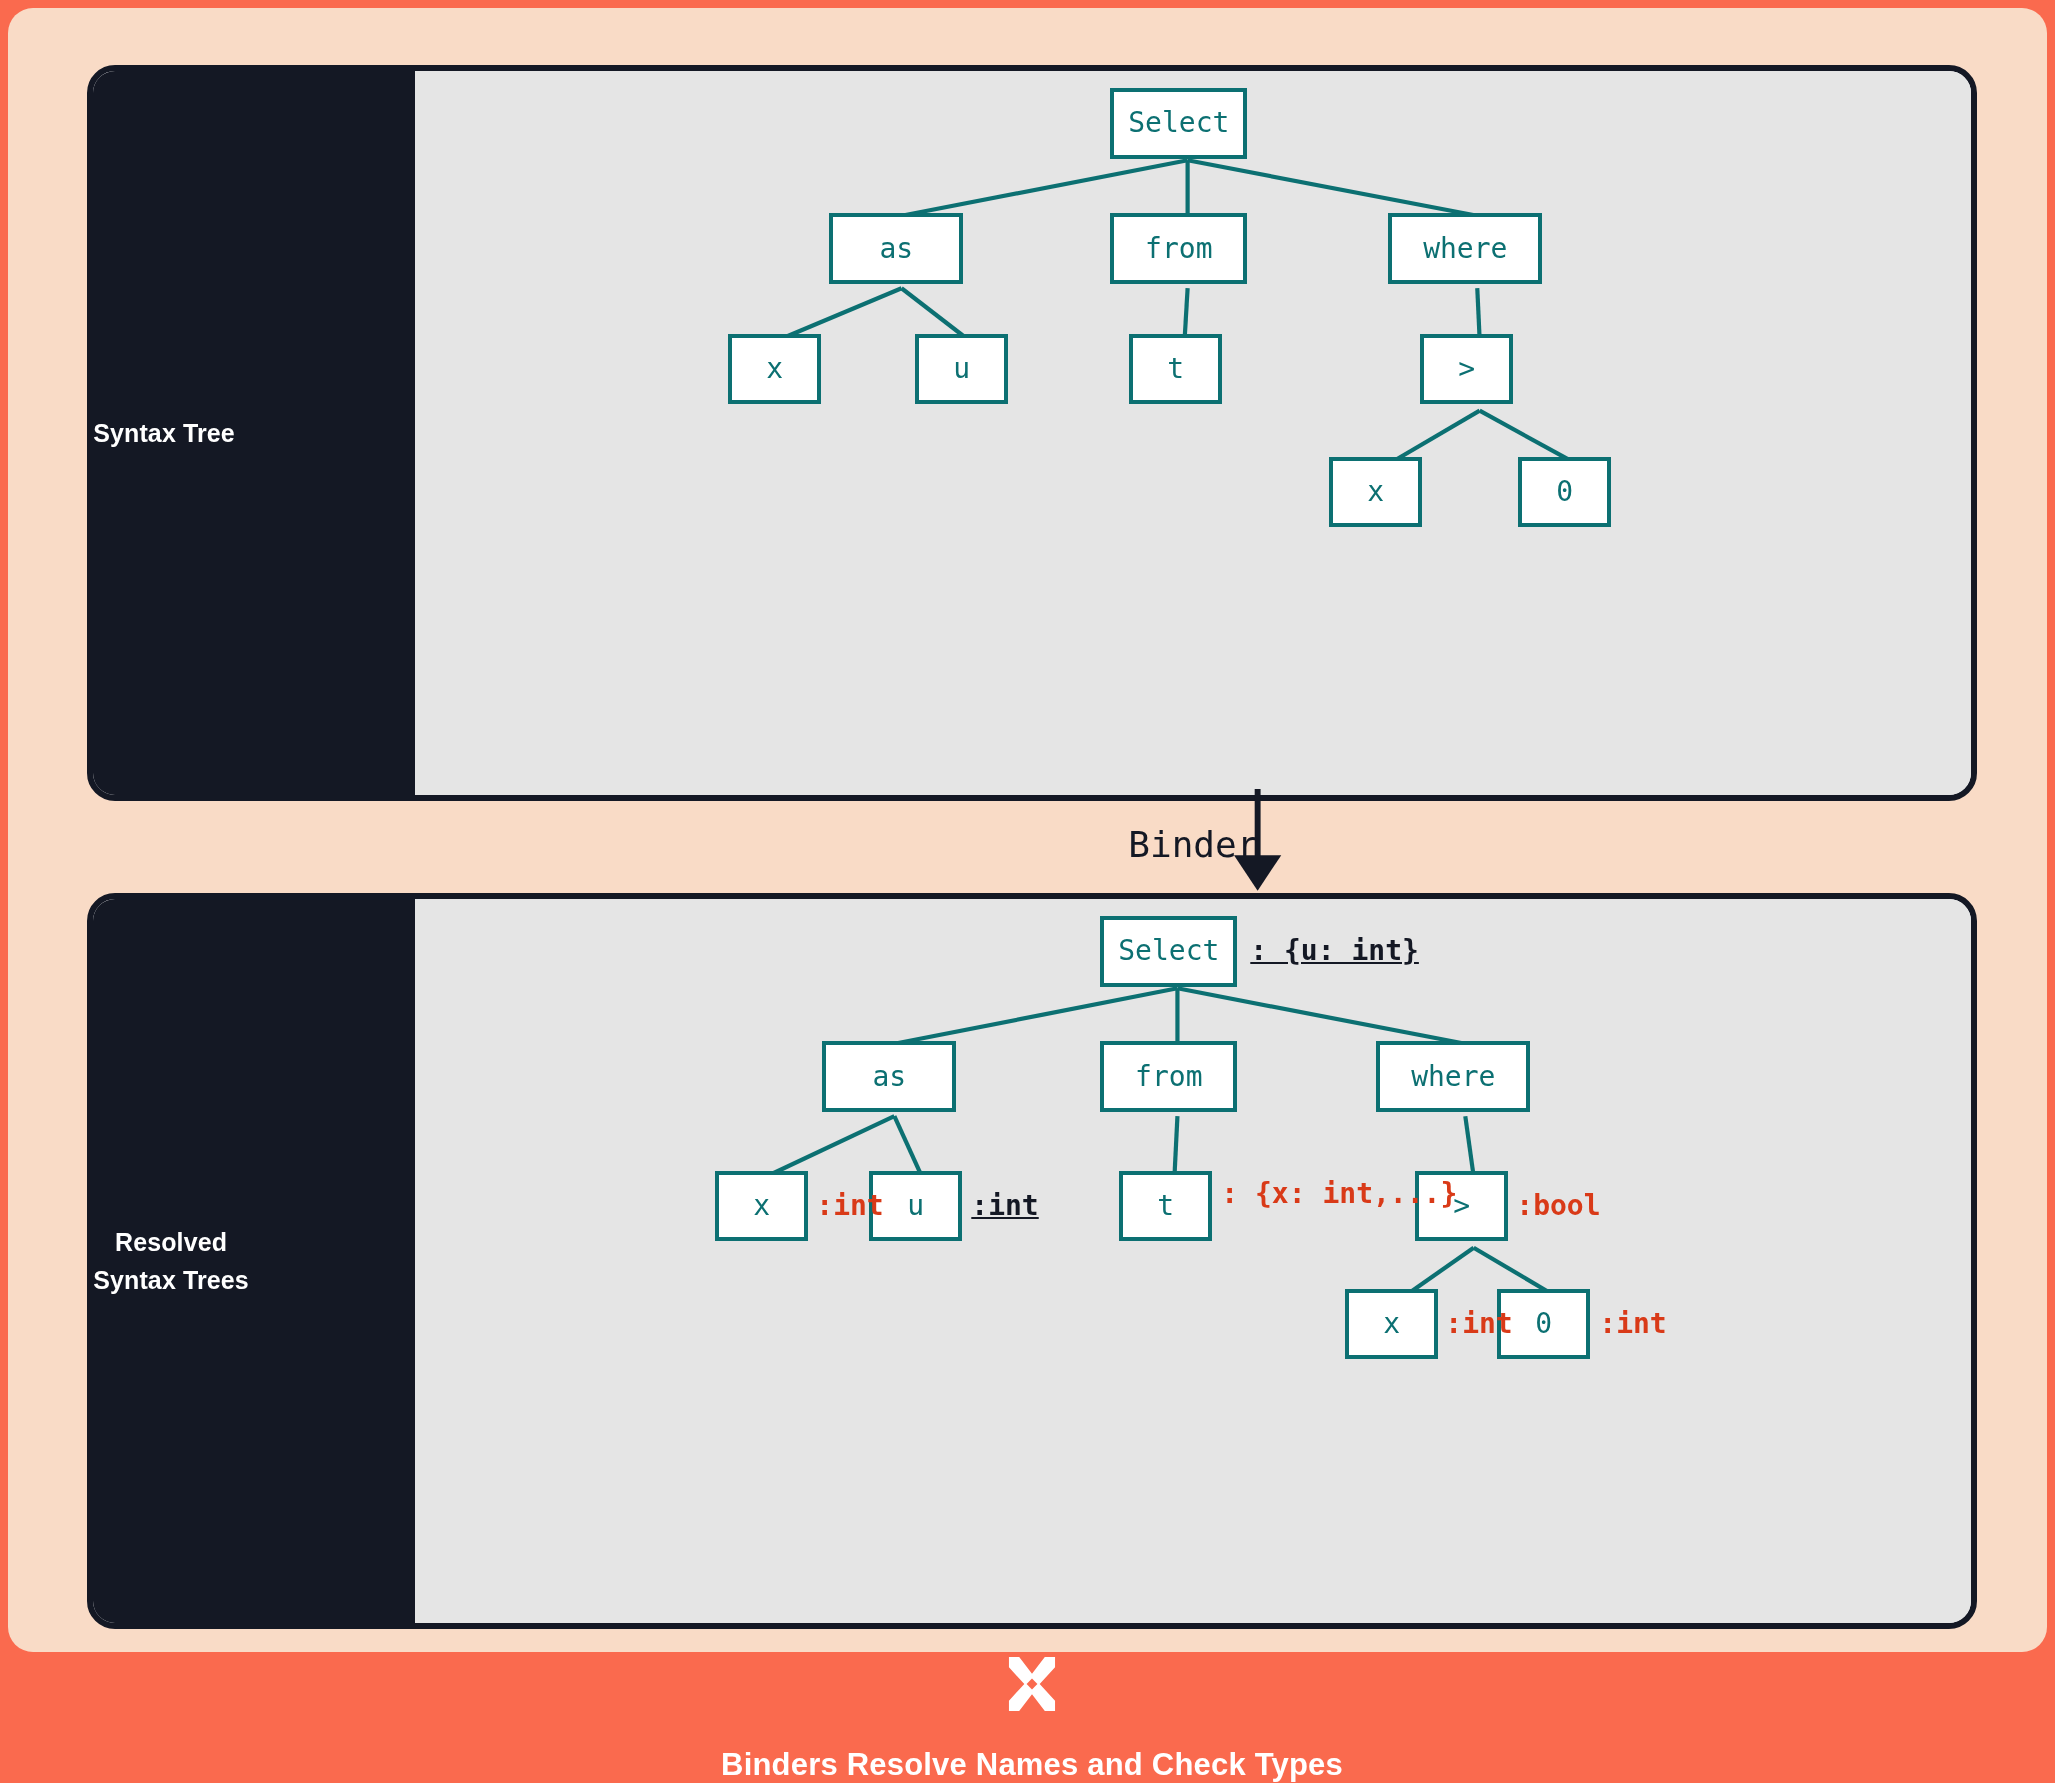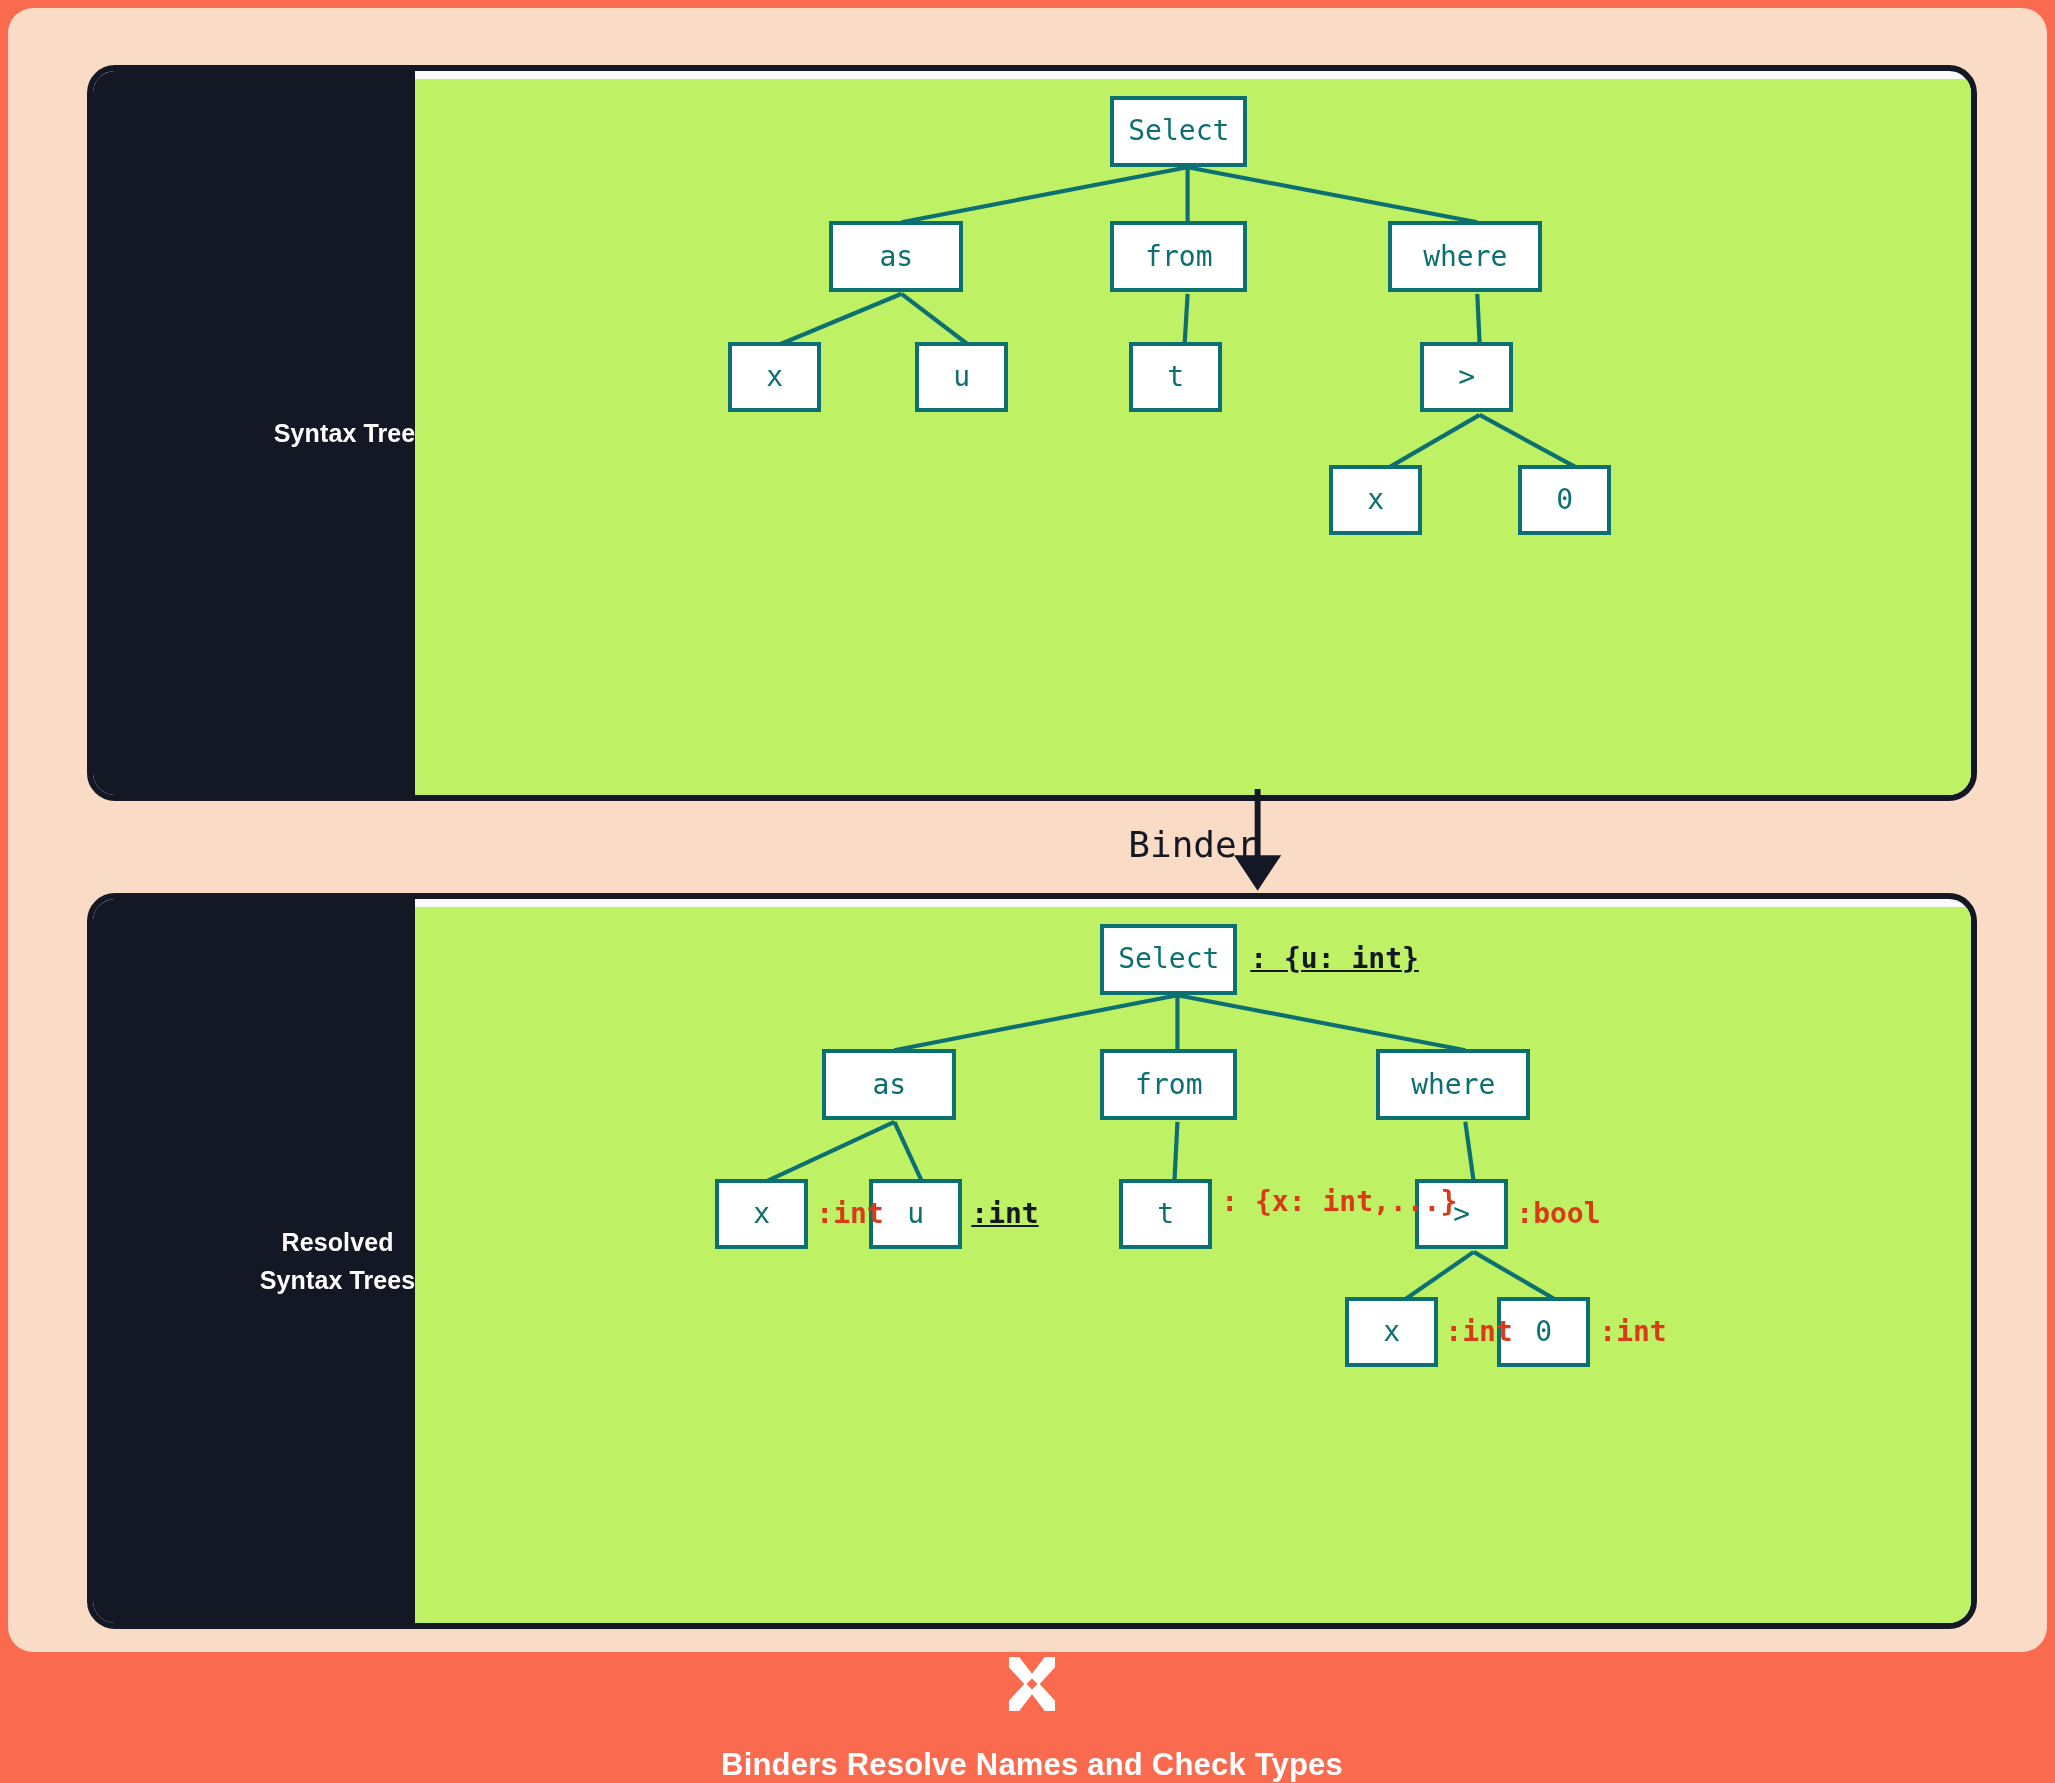--- a/index.html
+++ b/index.html
@@ -43,32 +43,31 @@
   }
   .panel-top    { left: 79px; top:  57px;  width: 1878px; height: 724px; }
   .panel-bottom { left: 79px; top: 885px; width: 1878px; height: 724px; }
 
   .panel-label {
     flex: 0 0 322px;
     background: #141824;
     color: #ffffff;
     display: flex;
     align-items: center;
-    justify-content: flex-end;
+    justify-content: flex-start;
     text-align: center;
     font-size: 25px;
     font-weight: bold;
     line-height: 1.55;
     letter-spacing: 0.1px;
   }
   .panel-body {
     position: relative;
     flex: 1 1 auto;
-    background: #bef264;
-    margin-top: 8px;
+    background: #e5e5e5;
   }
 
   
   .tree-svg {
     position: absolute;
     left: 0;
     top: 0;
     width: 100%;
     height: 100%;
     display: block;

